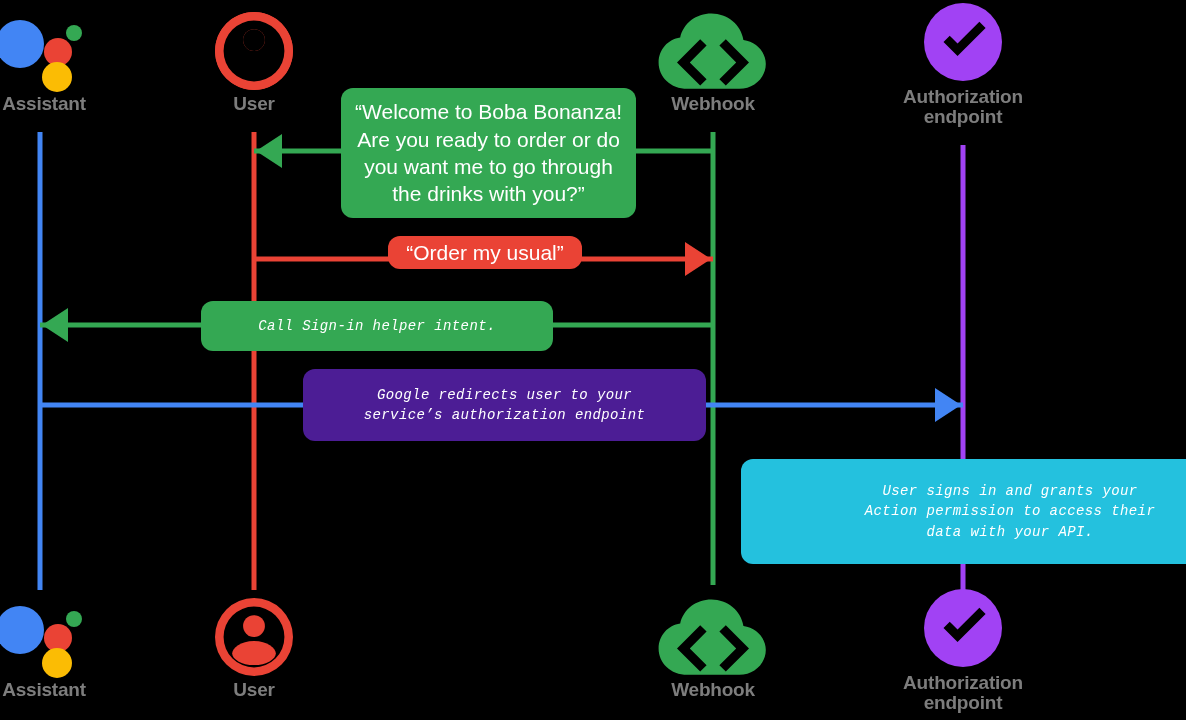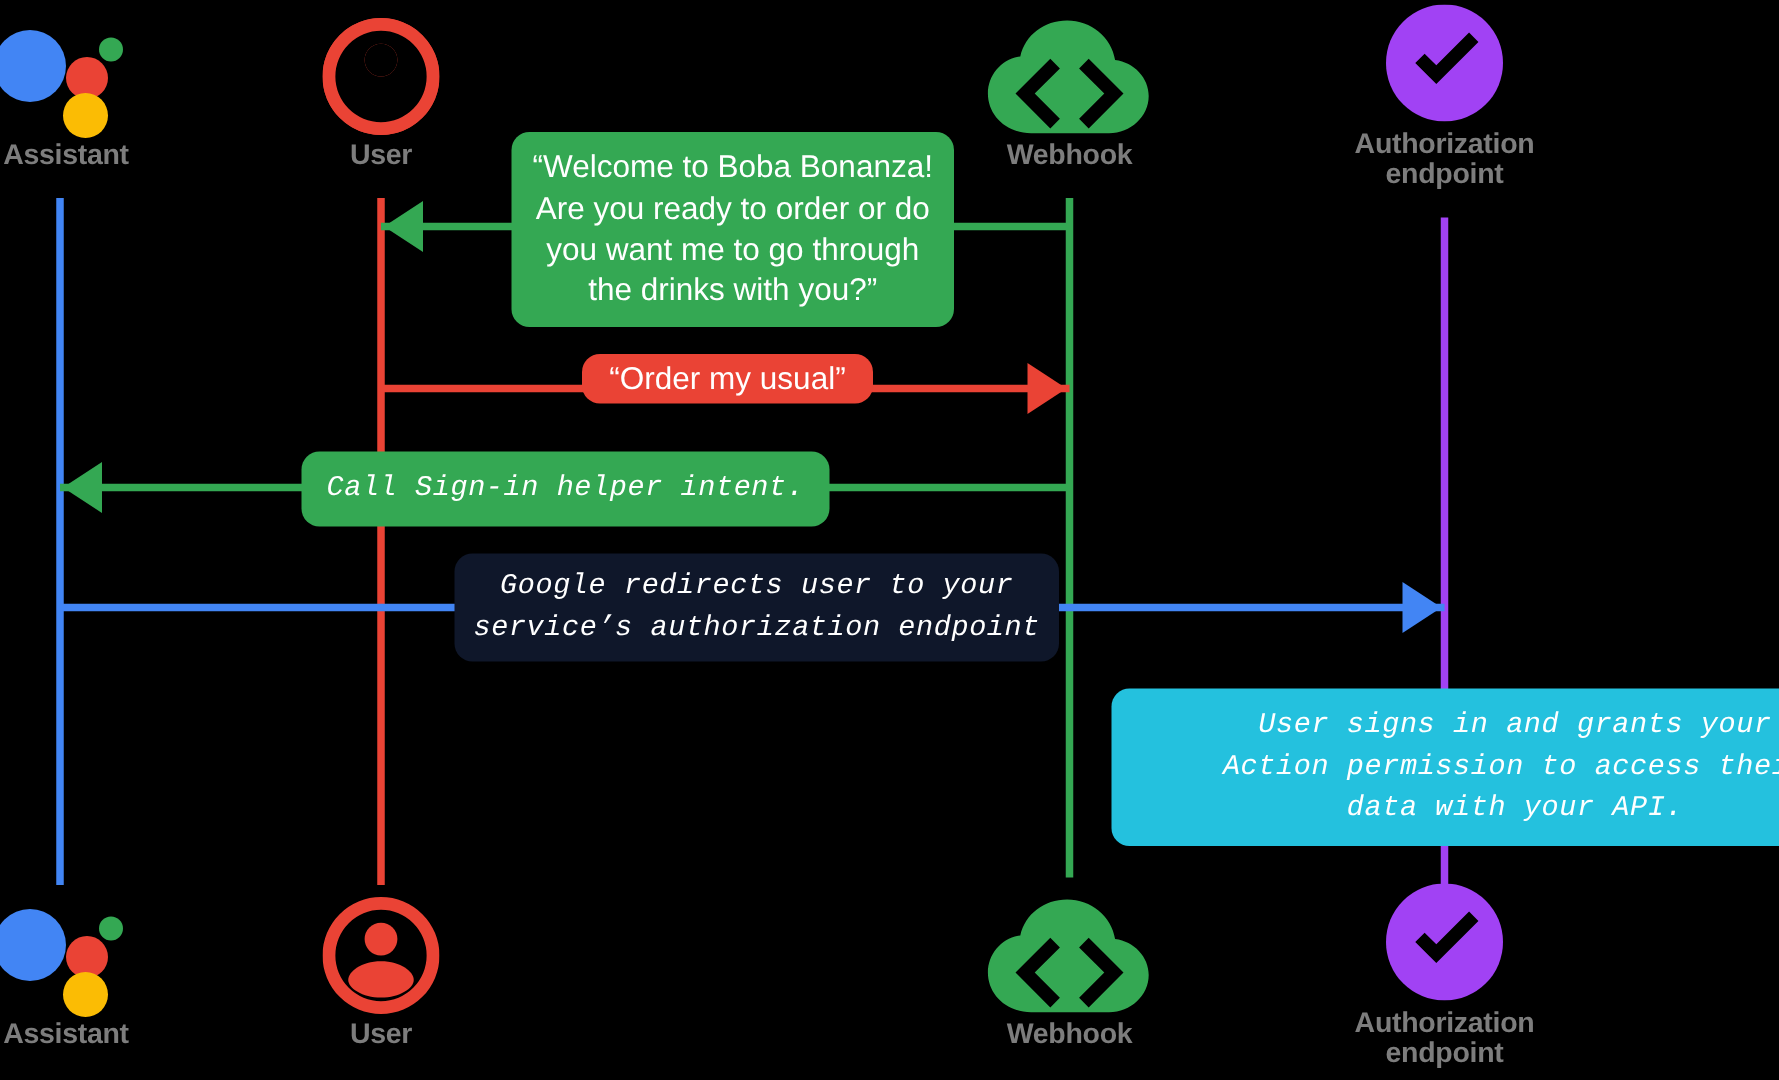--- a/index.html
+++ b/index.html
@@ -101,21 +101,21 @@
     white-space: pre-line;
   }
   .bubble.sans .bubble-text {
     font-family: "Liberation Sans", sans-serif;
     font-size: 21px;
     line-height: 1.3;
   }
   .bubble.mono .bubble-text {
     font-family: "Liberation Mono", "DejaVu Sans Mono", monospace;
     font-style: italic;
-    font-size: 19px;
+    font-size: 14px;
     line-height: 1.45;
     letter-spacing: 0.4px;
   }
 </style>
 </head>
 <body>
 
 <div id="canvas">
 
   <div class="lifeline" style="left:40px; top:132px; height:458px; background:#4285F4;"></div>
@@ -139,21 +139,21 @@
   </div>
 
   <div class="msgline" style="left:40px; top:325px; width:673px; background:#34A853;"></div>
   <div class="arrow arrow-left" style="left:42px; top:325px; border-right:26px solid #34A853;"></div>
   <div class="bubble mono" style="left:201px; top:301px; width:352px; height:50px; background:#34A853;">
     <div class="bubble-text">Call Sign-in helper intent.</div>
   </div>
 
   <div class="msgline" style="left:40px; top:405px; width:923px; background:#4285F4;"></div>
   <div class="arrow arrow-right" style="left:935px; top:405px; border-left:26px solid #4285F4;"></div>
-  <div class="bubble mono" style="left:303px; top:369px; width:403px; height:72px; background:#0f172a;">
+  <div class="bubble mono" style="left:303px; top:369px; width:403px; height:72px; background:#4c1d95;">
     <div class="bubble-text">Google redirects user to your
 service’s authorization endpoint</div>
   </div>
 
   <div class="bubble mono" style="left:741px; top:459px; width:538px; height:105px; background:#24C1DE;">
     <div class="bubble-text">User signs in and grants your
 Action permission to access their
 data with your API.</div>
   </div>
 

